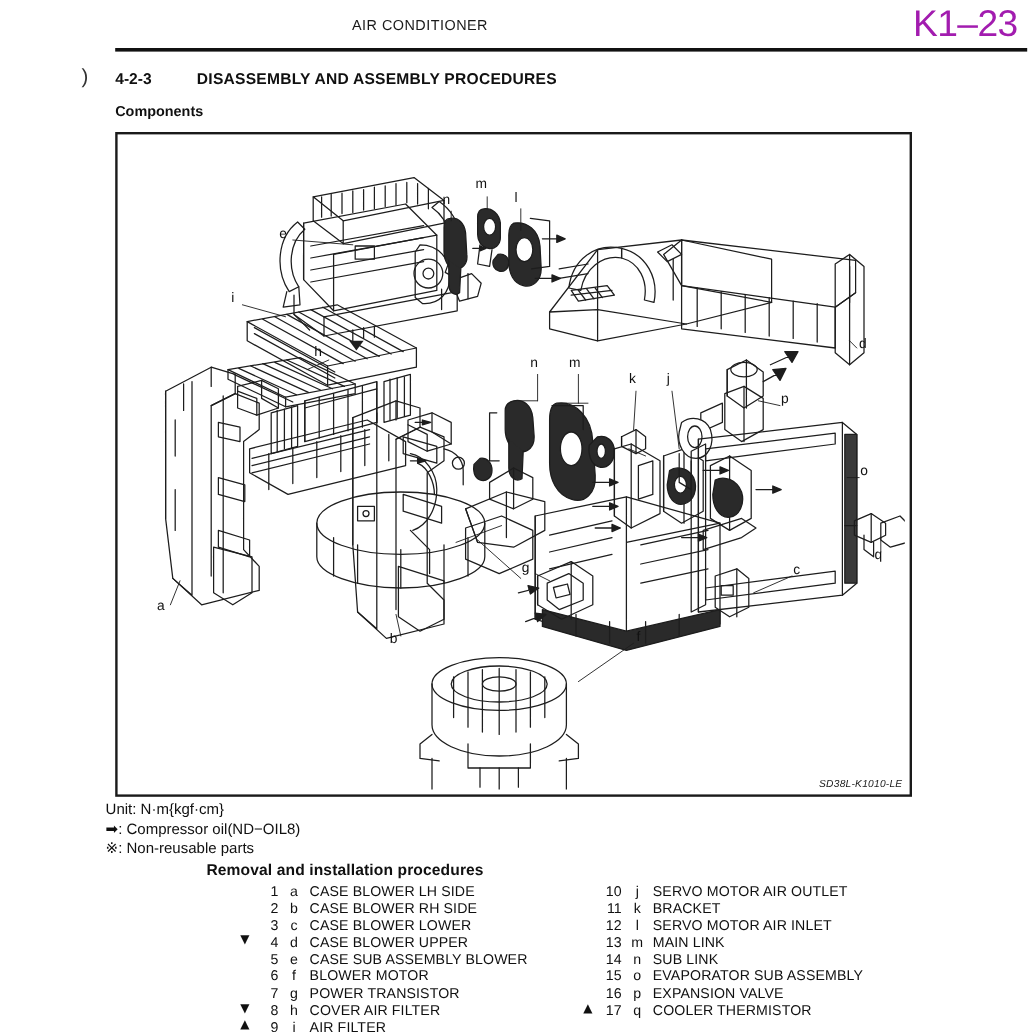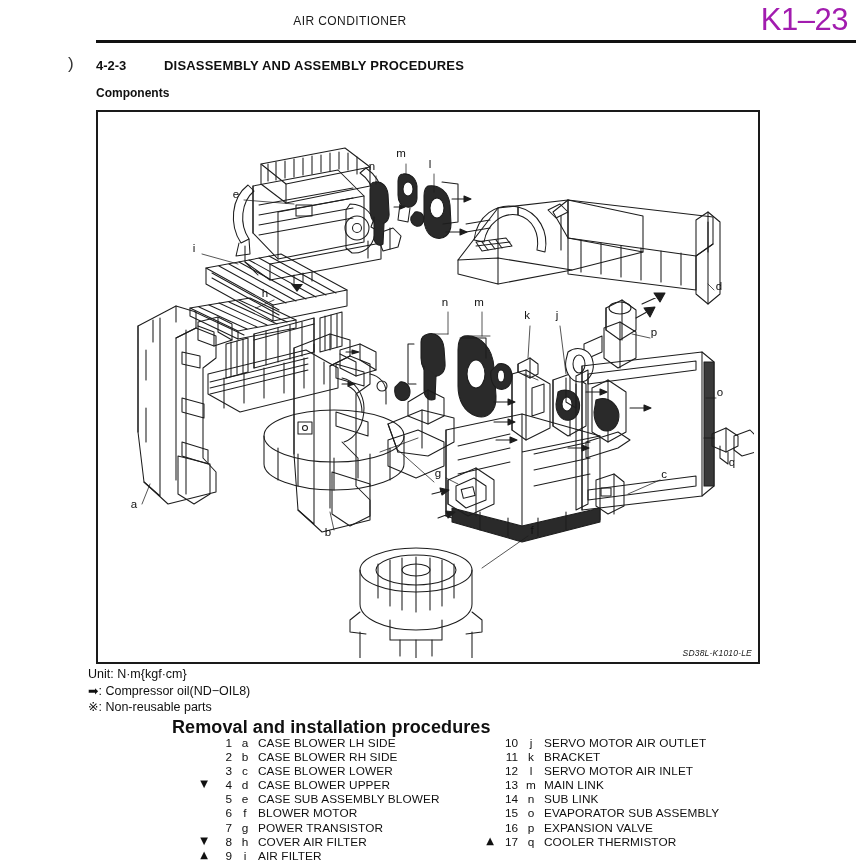--- a/index.html
+++ b/index.html
@@ -110,21 +110,21 @@
     font-size: 12.5px;
     line-height: 16.5px;
   }
   #figure-notes .note-line { white-space: nowrap; }
   #figure-notes .sym { font-family: "DejaVu Sans", sans-serif; }
 
   
   #procedures-heading {
     position: absolute;
     left: 172px; top: 717px;
-    font-size: 18px;
+    font-size: 13px;
     font-weight: bold;
     letter-spacing: 0.1px;
   }
   .parts-column {
     position: absolute;
     font-size: 11.8px;
     line-height: 14.1px;
   }
   #parts-column-left { left: 196px; top: 736px; width: 290px; }
   #parts-column-right { left: 482px; top: 736px; width: 300px; }

